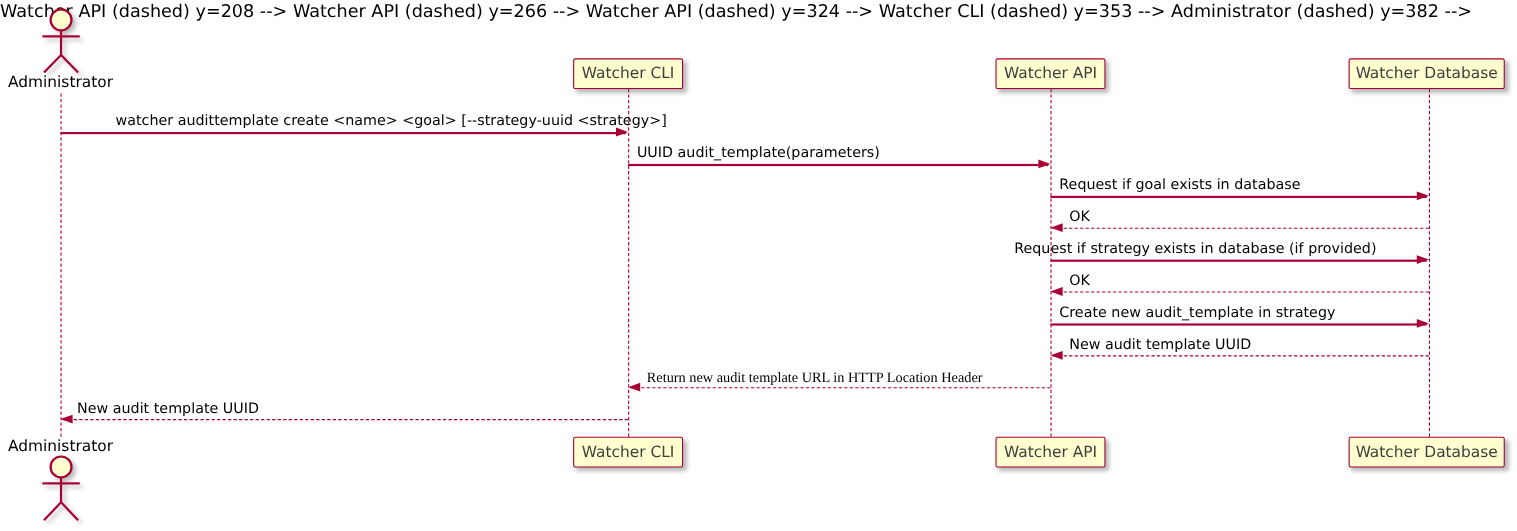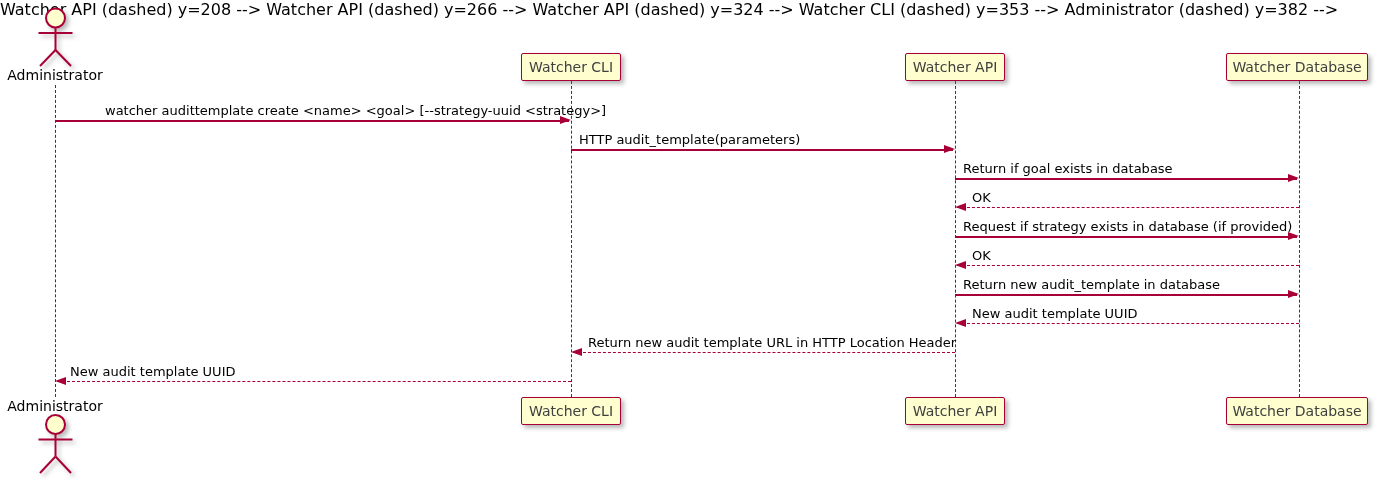--- a/index.html
+++ b/index.html
@@ -86,56 +86,56 @@
   <div class="participant-box" style="left:905px;top:53px;width:100px;">Watcher API</div>
   <div class="participant-box" style="left:1226px;top:53px;width:142px;">Watcher Database</div>
 
   
   
   <div class="msg-label" style="left:63px;top:103px;margin-left:42px;">watcher audittemplate create &lt;name&gt; &lt;goal&gt; [--strategy-uuid &lt;strategy&gt;]</div>
   <div class="msg-line-solid" style="left:55px;top:120px;width:514px;"></div>
   <div class="arrowhead-right" style="left:560px;top:116px;"></div>
 
   
-  <div class="msg-label" style="left:579px;top:132px;">HTTP audit_template(parameters)</div>
+  <div class="msg-label" style="left:579px;top:132px;">UUID audit_template(parameters)</div>
   <div class="msg-line-solid" style="left:571px;top:149px;width:382px;"></div>
   <div class="arrowhead-right" style="left:944px;top:145px;"></div>
 
   
-  <div class="msg-label" style="left:963px;top:161px;">Return if goal exists in database</div>
+  <div class="msg-label" style="left:963px;top:161px;">Request if goal exists in database</div>
   <div class="msg-line-solid" style="left:955px;top:178px;width:342px;"></div>
   <div class="arrowhead-right" style="left:1288px;top:174px;"></div>
 
    Watcher API (dashed) y=208 --&gt;
   <div class="msg-label" style="left:972px;top:190px;">OK</div>
   <div class="msg-line-dashed" style="left:957px;top:207px;width:342px;"></div>
   <div class="arrowhead-left" style="left:955px;top:203px;"></div>
 
   
-  <div class="msg-label" style="left:963px;top:219px;">Request if strategy exists in database (if provided)</div>
+  <div class="msg-label" style="left:922px;top:219px;">Request if strategy exists in database (if provided)</div>
   <div class="msg-line-solid" style="left:955px;top:236px;width:342px;"></div>
   <div class="arrowhead-right" style="left:1288px;top:232px;"></div>
 
    Watcher API (dashed) y=266 --&gt;
   <div class="msg-label" style="left:972px;top:248px;">OK</div>
   <div class="msg-line-dashed" style="left:957px;top:265px;width:342px;"></div>
   <div class="arrowhead-left" style="left:955px;top:261px;"></div>
 
   
-  <div class="msg-label" style="left:963px;top:277px;">Return new audit_template in database</div>
+  <div class="msg-label" style="left:963px;top:277px;">Create new audit_template in strategy</div>
   <div class="msg-line-solid" style="left:955px;top:294px;width:342px;"></div>
   <div class="arrowhead-right" style="left:1288px;top:290px;"></div>
 
    Watcher API (dashed) y=324 --&gt;
   <div class="msg-label" style="left:972px;top:306px;">New audit template UUID</div>
   <div class="msg-line-dashed" style="left:957px;top:323px;width:342px;"></div>
   <div class="arrowhead-left" style="left:955px;top:319px;"></div>
 
    Watcher CLI (dashed) y=353 --&gt;
-  <div class="msg-label" style="left:588px;top:335px;">Return new audit template URL in HTTP Location Header</div>
+  <div class="msg-label" style="left:588px;top:335px;font-family:Liberation Serif, serif;">Return new audit template URL in HTTP Location Header</div>
   <div class="msg-line-dashed" style="left:573px;top:352px;width:382px;"></div>
   <div class="arrowhead-left" style="left:571px;top:348px;"></div>
 
    Administrator (dashed) y=382 --&gt;
   <div class="msg-label" style="left:70px;top:364px;">New audit template UUID</div>
   <div class="msg-line-dashed" style="left:57px;top:381px;width:514px;"></div>
   <div class="arrowhead-left" style="left:55px;top:377px;"></div>
 
   
   <div class="participant-box" style="left:521px;top:397px;width:100px;">Watcher CLI</div>

